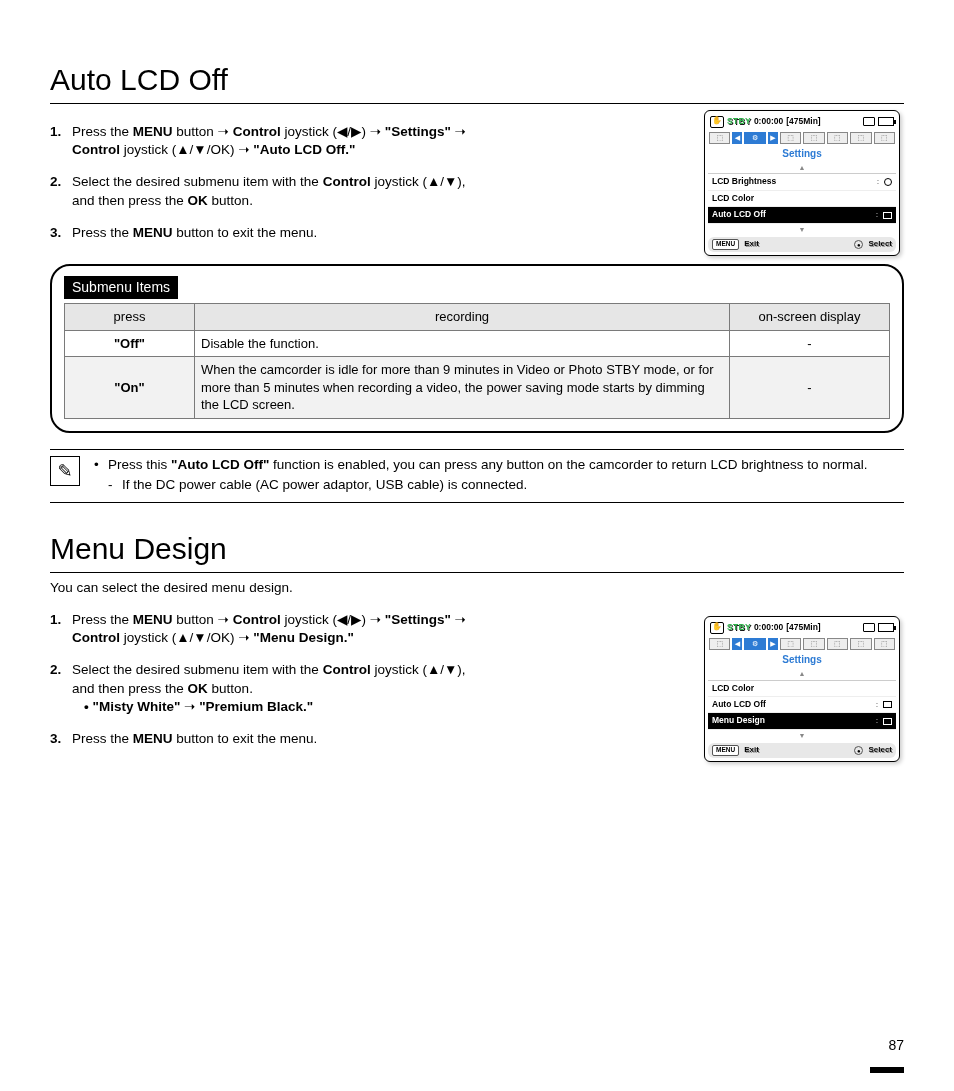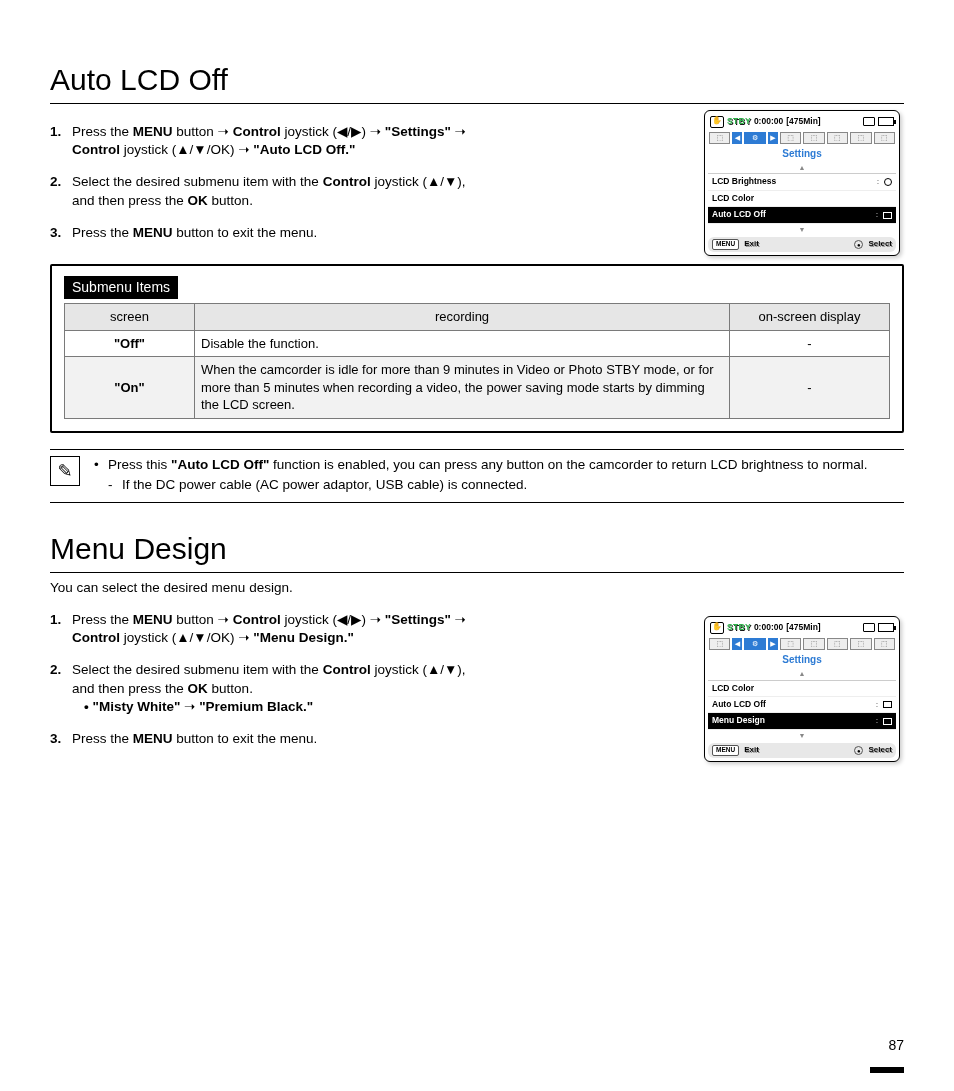--- a/index.html
+++ b/index.html
@@ -40,21 +40,21 @@
     font-weight: bold;
   }
   b, strong { font-weight: bold; }
   .arrow { font-family: Arial; }
   .sub-bullet { padding-left: 12px; }
   .sub-bullet::before { content: "• "; font-weight: bold; }
 
   
   .table-box {
     border: 2px solid #000;
-    border-radius: 2px;
+    border-radius: 20px;
     padding: 10px 12px 12px 12px;
     margin-top: 8px;
   }
   .submenu-label {
     display: inline-block;
     background: #000;
     color: #fff;
     padding: 2px 8px;
     font-size: 14px;
     margin-bottom: 4px;
@@ -249,21 +249,21 @@
         </div>
       </div>
     </div>
   </div>
 
   <div class="table-box">
     <span class="submenu-label">Submenu Items</span>
     <table class="submenu">
       <tbody>
           <tr>
-        <th style="width:130px">screen</th>
+        <th style="width:130px">press</th>
         <th>recording</th>
         <th style="width:160px">on-screen display</th>
       </tr>
       <tr>
         <td class="cb">"Off"</td>
         <td>Disable the function.</td>
         <td class="c">-</td>
       </tr>
       <tr class="alt">
         <td class="cb">"On"</td>

